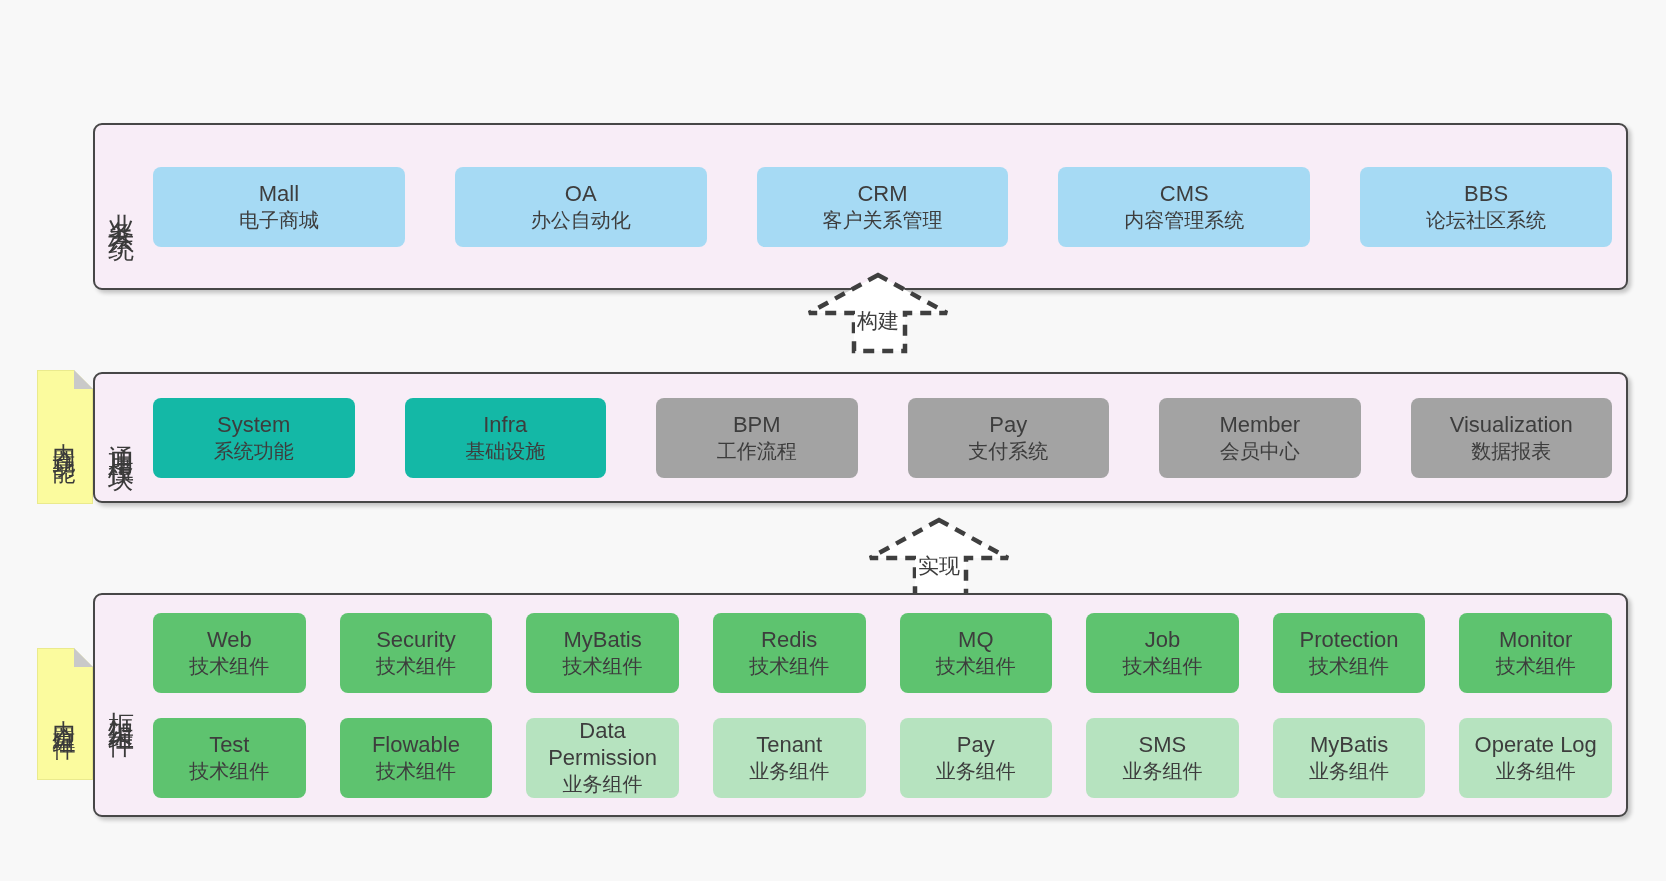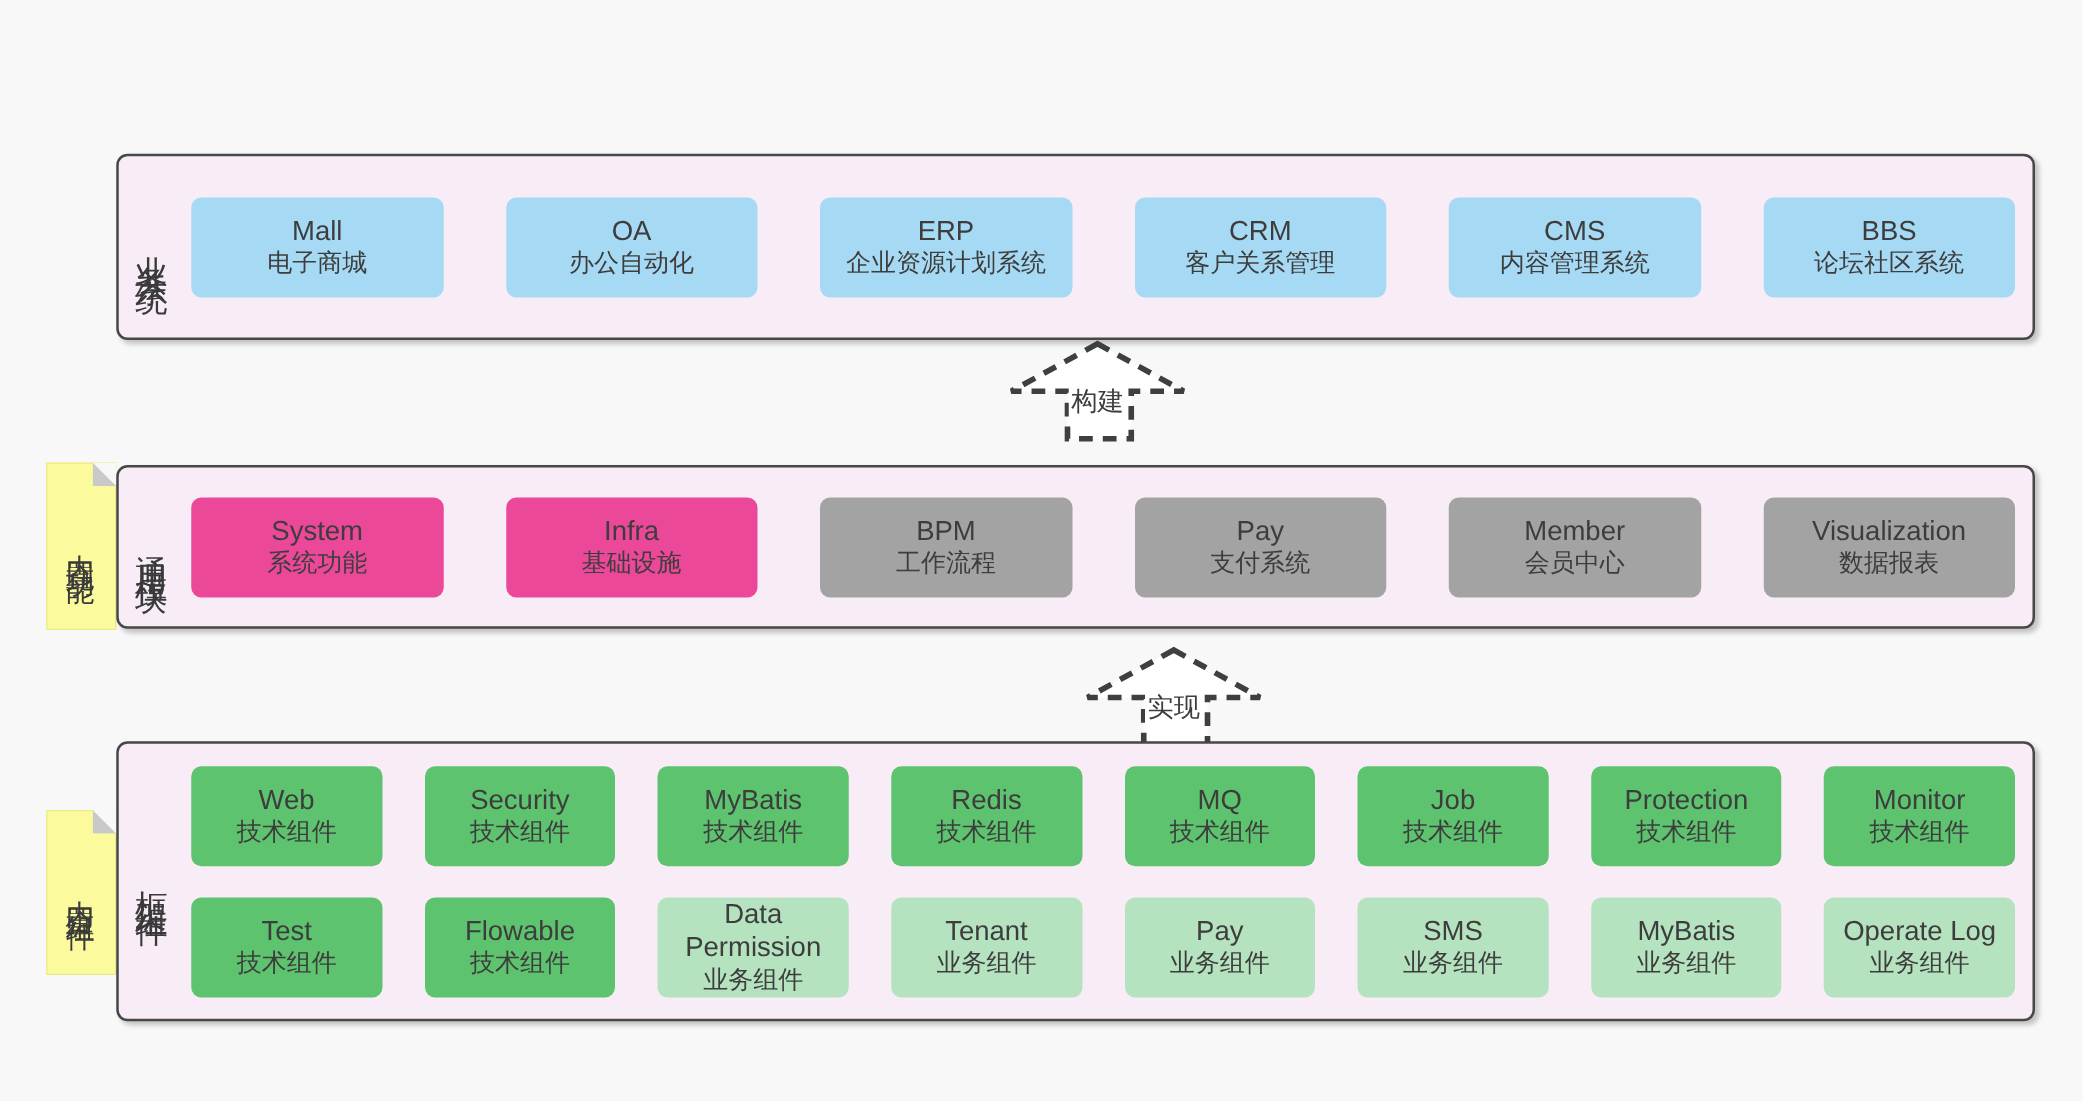--- a/index.html
+++ b/index.html
@@ -9,21 +9,21 @@
     font-family:"Liberation Sans","DejaVu Sans",sans-serif;
     color:#3d3d3d;
   }
   
   .section{
     position:absolute;left:93px;width:1535px;
     background:#f8edf7;border:2px solid #474747;border-radius:9px;
     box-shadow:3px 3px 4px rgba(0,0,0,0.22);
     box-sizing:border-box;
   }
-  .section-business{top:123px;height:149px;}
+  .section-business{top:123px;height:167px;}
   .section-modules{top:372px;height:131px;}
   .section-framework{top:593px;height:224px;}
   .section-label{
     position:absolute;left:0;top:0;bottom:0;width:54px;
     display:flex;align-items:center;justify-content:center;
     writing-mode:vertical-rl;text-orientation:upright;
     font-size:26px;letter-spacing:7px;color:#3a3a3a;
   }
   .rows{
     position:absolute;left:58px;right:14px;top:0;bottom:0;
@@ -34,21 +34,21 @@
   
   .box{
     flex:1;height:80px;border-radius:8px;
     display:flex;flex-direction:column;align-items:center;justify-content:center;
     text-align:center;padding:2px 6px;box-sizing:border-box;
     line-height:27px;
   }
   .box-title{font-size:22px;}
   .box-subtitle{font-size:20px;}
   .v-blue{background:#a6daf4;}
-  .v-red{background:#ec4899;}
+  .v-red{background:#14b8a6;}
   .v-pink{background:#a3a3a3;}
   .v-green{background:#5ec36f;}
   .v-green-light{background:#b6e3bf;}
   
   .note{
     position:absolute;left:37px;width:56px;background:#fbfb9e;
     border:1px solid #eaea8d;box-sizing:border-box;
     display:flex;align-items:center;justify-content:center;
   }
   .note-modules{top:370px;height:134px;}
@@ -104,24 +104,20 @@
         <div class="row">
           <div class="box v-blue">
             <div class="box-title">Mall</div>
             <div class="box-subtitle">电子商城</div>
           </div>
           <div class="box v-blue">
             <div class="box-title">OA</div>
             <div class="box-subtitle">办公自动化</div>
           </div>
           <div class="box v-blue">
-            <div class="box-title">ERP</div>
-            <div class="box-subtitle">企业资源计划系统</div>
-          </div>
-          <div class="box v-blue">
             <div class="box-title">CRM</div>
             <div class="box-subtitle">客户关系管理</div>
           </div>
           <div class="box v-blue">
             <div class="box-title">CMS</div>
             <div class="box-subtitle">内容管理系统</div>
           </div>
           <div class="box v-blue">
             <div class="box-title">BBS</div>
             <div class="box-subtitle">论坛社区系统</div>

